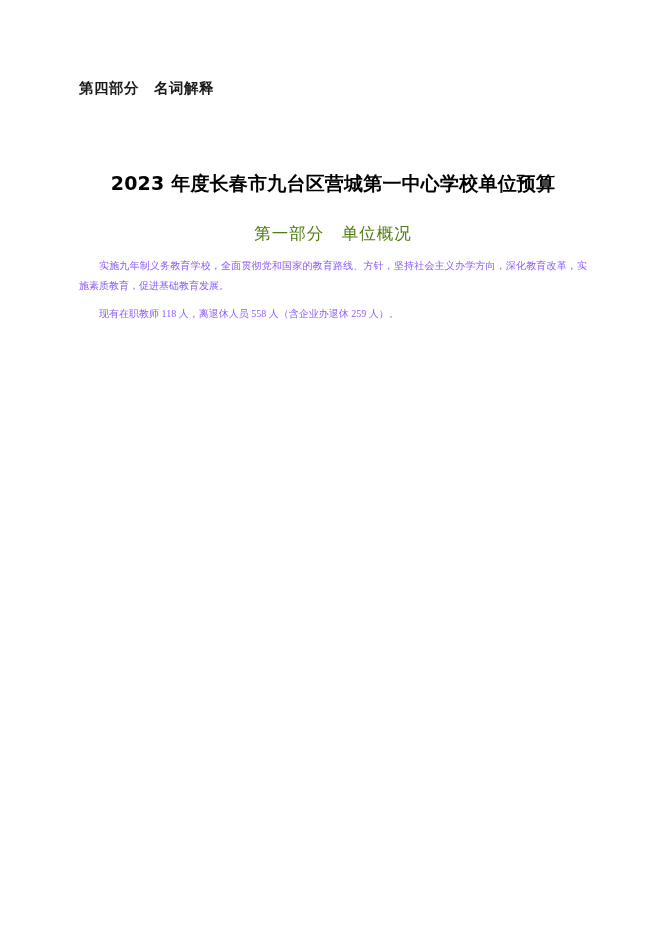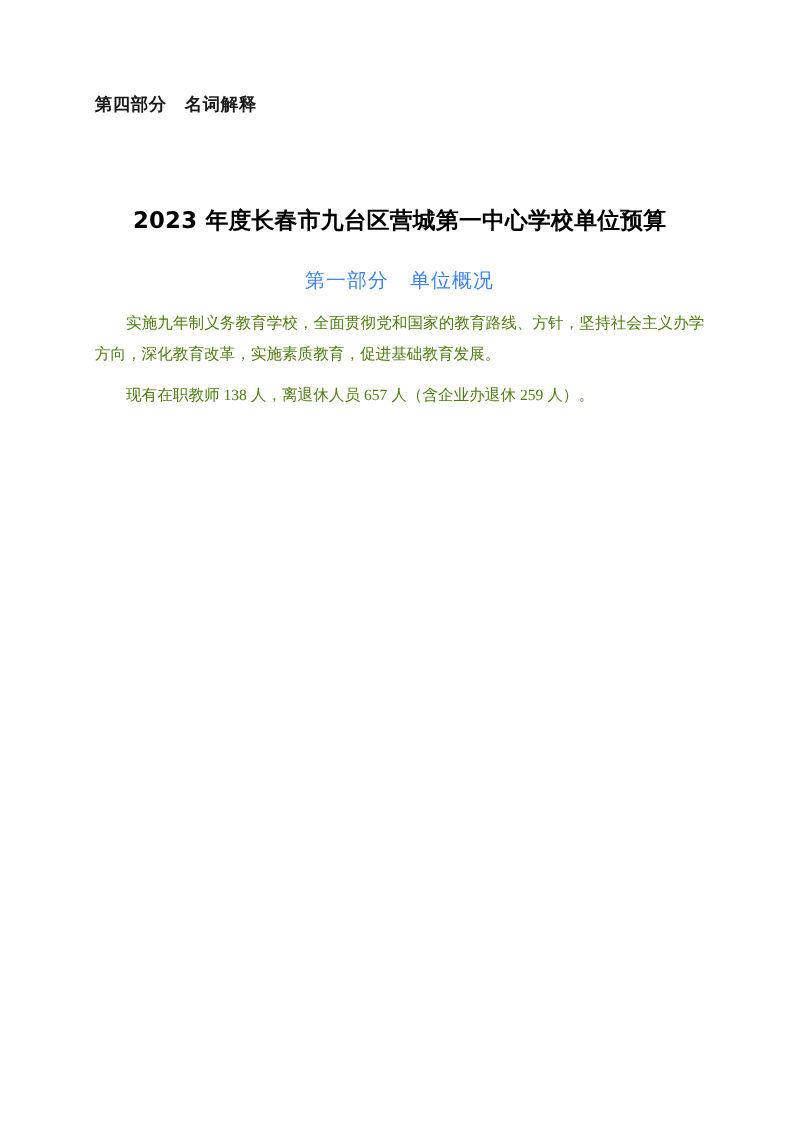--- a/index.html
+++ b/index.html
@@ -45,38 +45,38 @@
     font-weight: 700;
     letter-spacing: 0.2px;
     color: #000000;
   }
   .part-title {
     margin-top: 26px;
     text-align: center;
     font-size: 16.5px;
     font-family: "Liberation Serif", serif;
     letter-spacing: 1px;
-    color: #3b82f6;
+    color: #4d7c0f;
   }
   .section-heading {
     margin-top: 23px;
     font-size: 16px;
     font-family: "DejaVu Sans", sans-serif;
     font-weight: 700;
     letter-spacing: 0.3px;
     color: #111;
   }
   .para {
     margin-top: 11px;
-    font-size: 13px;
+    font-size: 10px;
     line-height: 1.95;
     text-align: justify;
     text-justify: inter-ideograph;
     text-indent: 2em;
-    color: #4d7c0f;
+    color: #8b5cf6;
   }
   .para.tight {
     margin-top: 9px;
   }
 </style>
 </head>
 <body>
 
 <div class="page">
   <div class="content">
@@ -84,16 +84,16 @@
     <div class="toc-line">第四部分　名词解释</div>
 
     <div class="doc-title">2023 年度长春市九台区营城第一中心学校单位预算</div>
 
     <div class="part-title">第一部分　单位概况</div>
 
 
     <div class="para">实施九年制义务教育学校，全面贯彻党和国家的教育路线、方针，坚持社会主义办学方向，深化教育改革，实施素质教育，促进基础教育发展。</div>
 
 
-    <div class="para tight">现有在职教师 138 人，离退休人员 657 人（含企业办退休 259 人）。</div>
+    <div class="para tight">现有在职教师 118 人，离退休人员 558 人（含企业办退休 259 人）。</div>
 
   </div>
 </div>
 
 </body></html>

